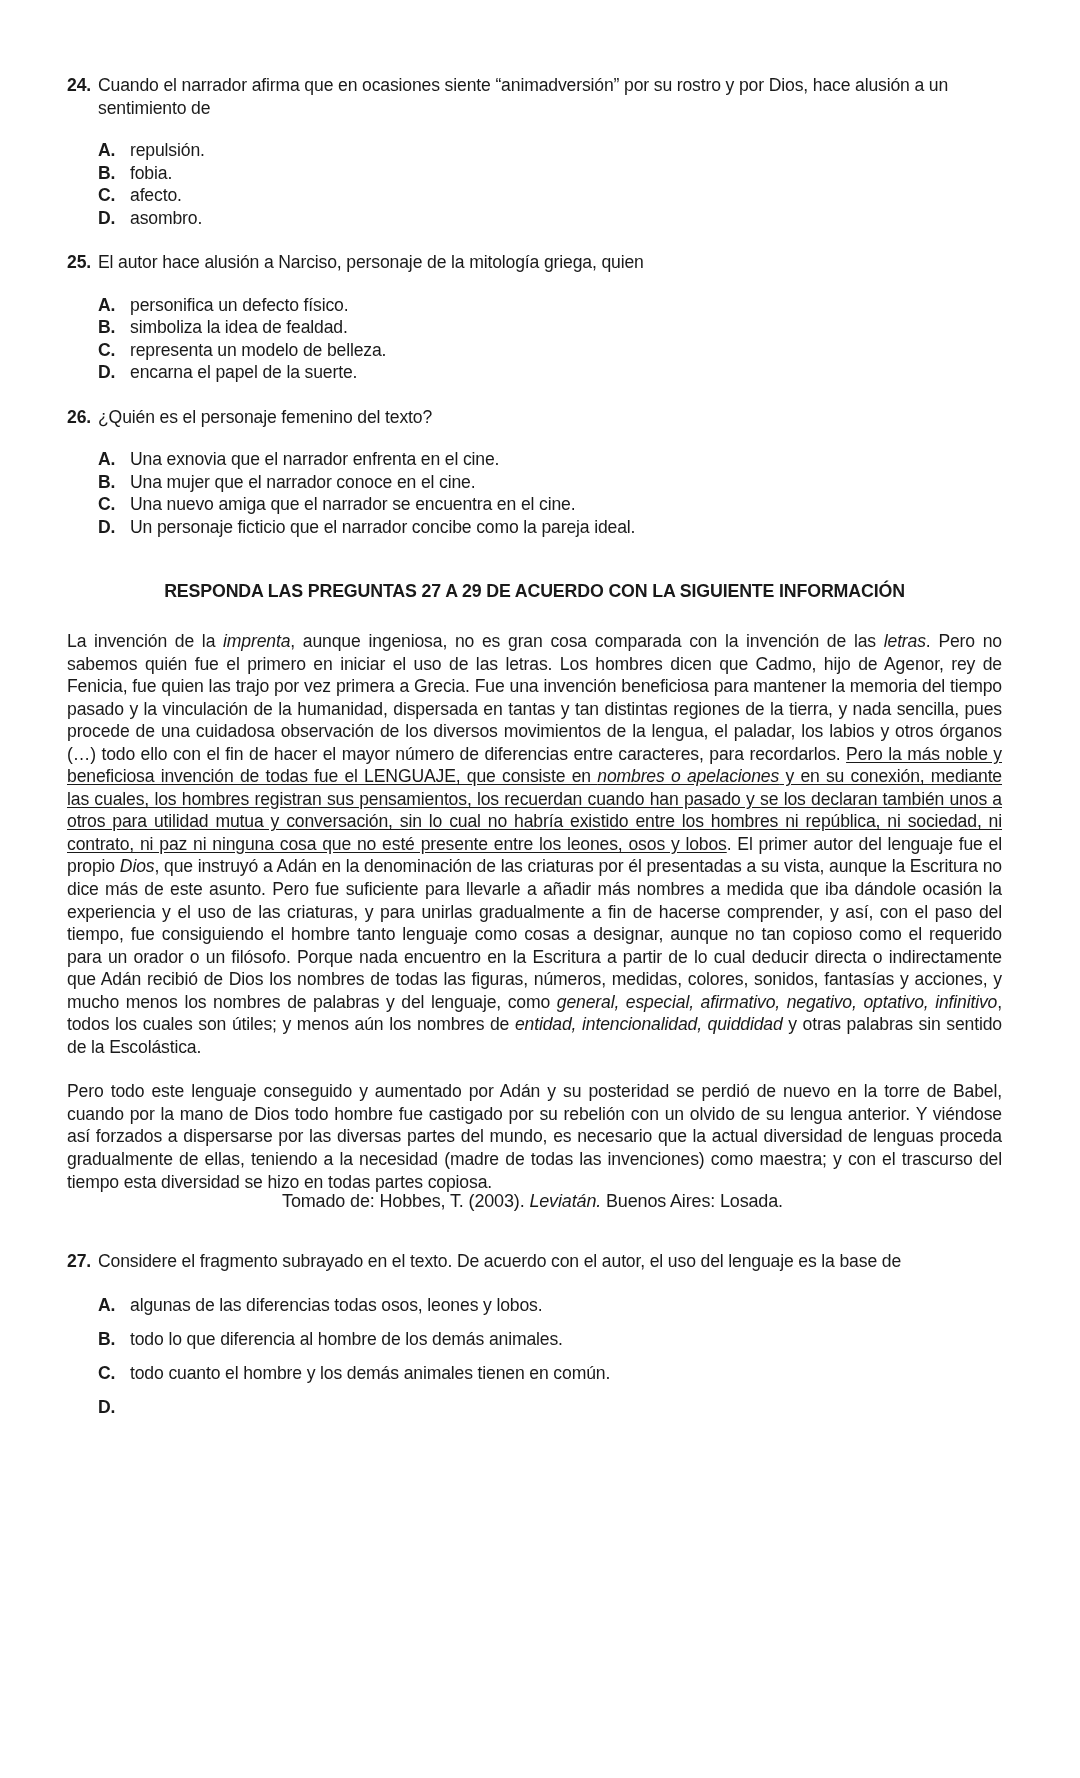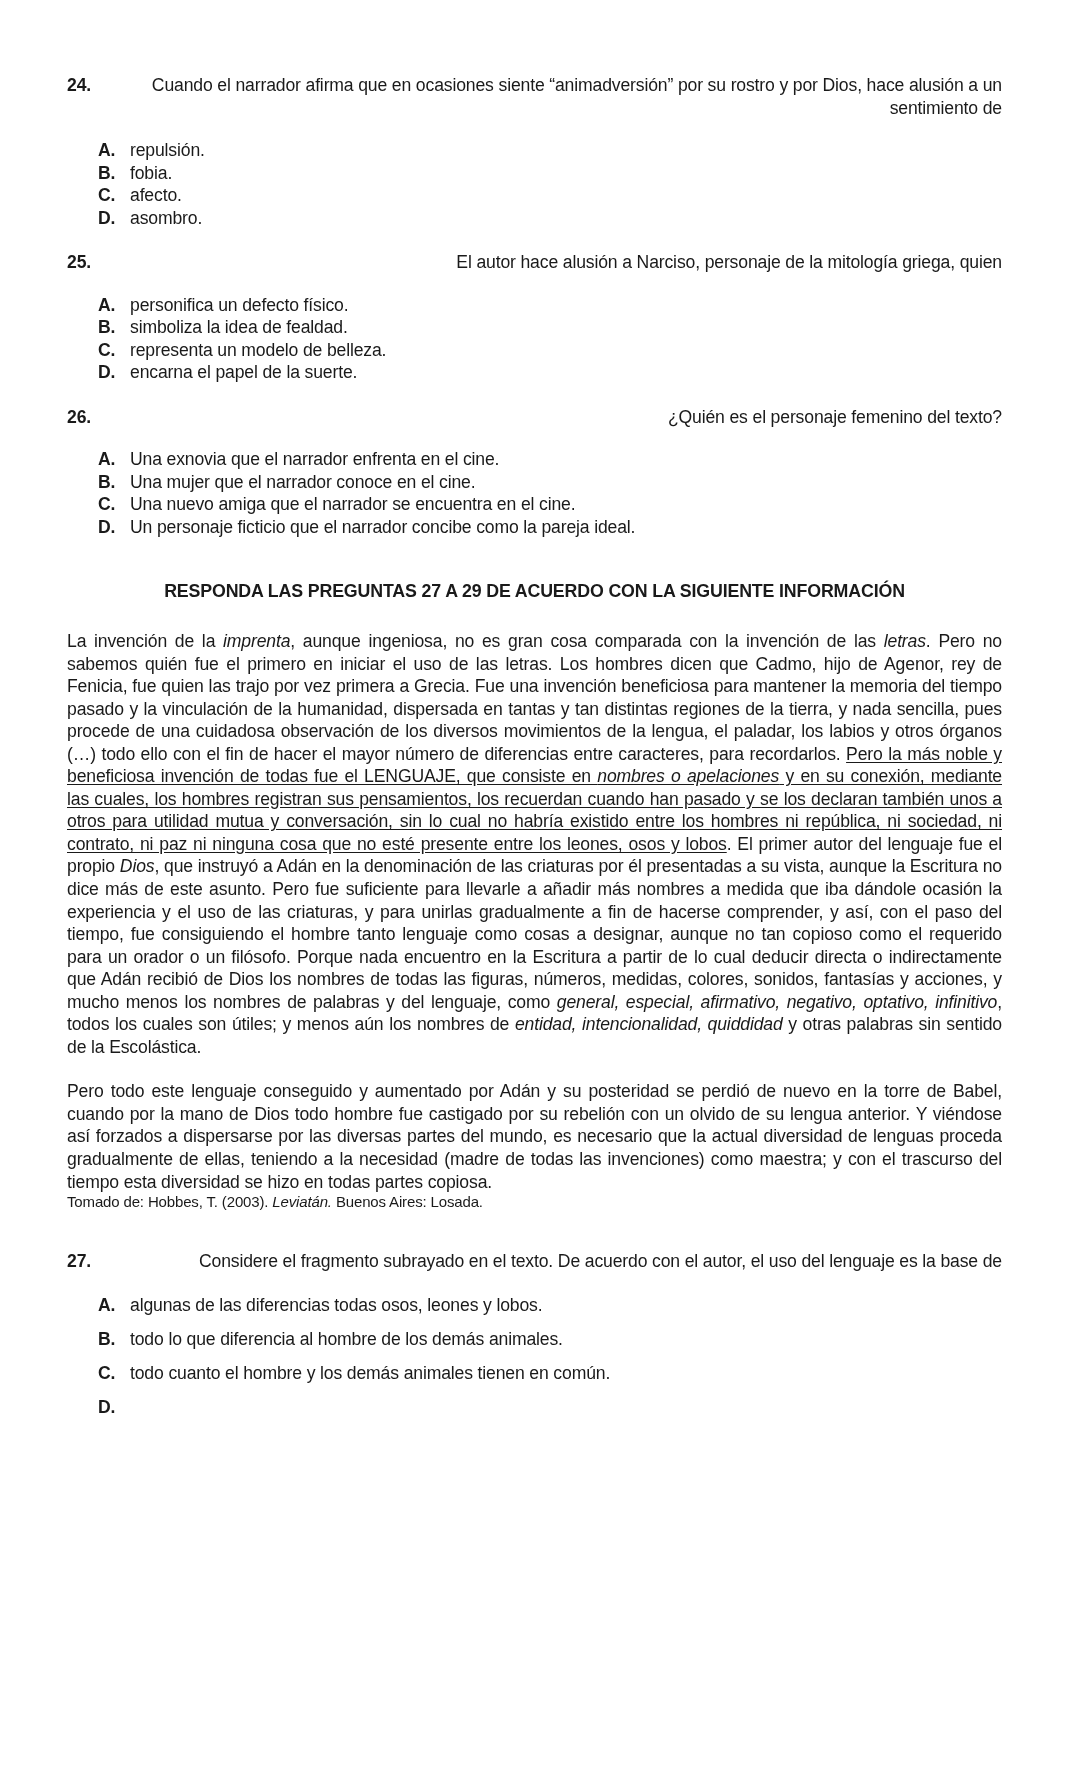--- a/index.html
+++ b/index.html
@@ -10,42 +10,42 @@
     overflow: hidden;
     font-family: "Liberation Sans", sans-serif;
     color: #1a1a1a;
     font-size: 17.6px;
     letter-spacing: -0.15px;
   }
   .page { position: absolute; left: 67px; top: 74px; width: 935px; }
   .q { position: relative; }
   .q-stem { display: flex; line-height: 22.5px; }
   .q-num { font-weight: bold; width: 31px; flex: none; }
-  .q-text { flex: 1; text-align: right; }
+  .q-text { flex: 1; }
   .opts { margin: 20px 0 0 31px; padding: 0; list-style: none; }
   .opts li { display: flex; line-height: 22.5px; }
   .opts li .ol { font-weight: bold; width: 32px; flex: none; }
   .opts.spaced li { line-height: 22.5px; margin-bottom: 11.5px; }
   .heading {
     font-weight: bold;
     text-align: center;
     font-size: 17.8px;
     line-height: 22px;
     margin: 0;
   }
   .passage p {
     margin: 0;
     text-align: justify;
     line-height: 22.55px;
   }
   .passage em { font-style: italic; }
   .passage u { text-decoration: underline; text-underline-offset: 2px; }
   .citation {
-    text-align: left;
-    font-size: 15px;
+    text-align: center;
+    font-size: 18px;
     line-height: 17px;
     margin-right: 4px;
   }
 </style>
 </head>
 <body>
 
 <div class="page">
 
   <div class="q">

